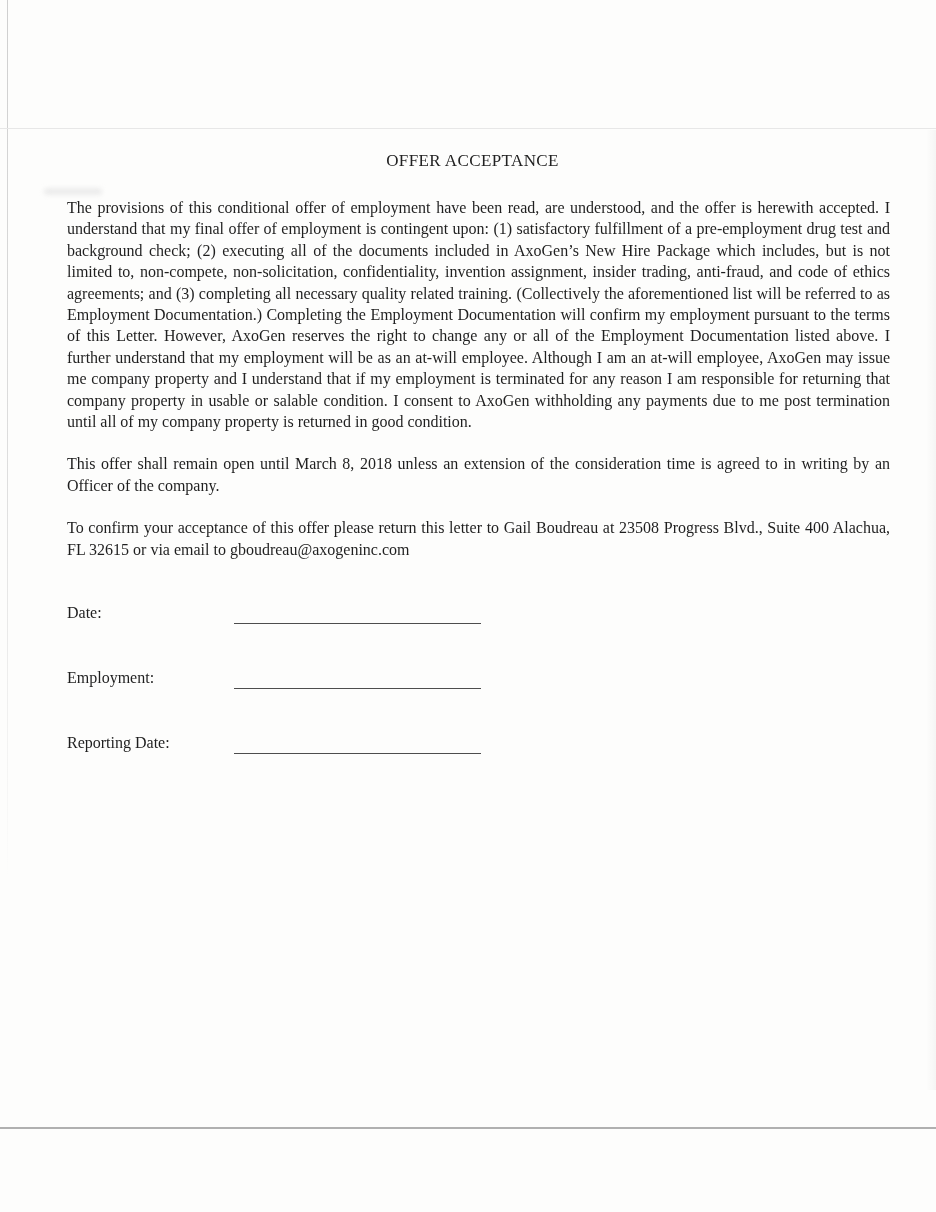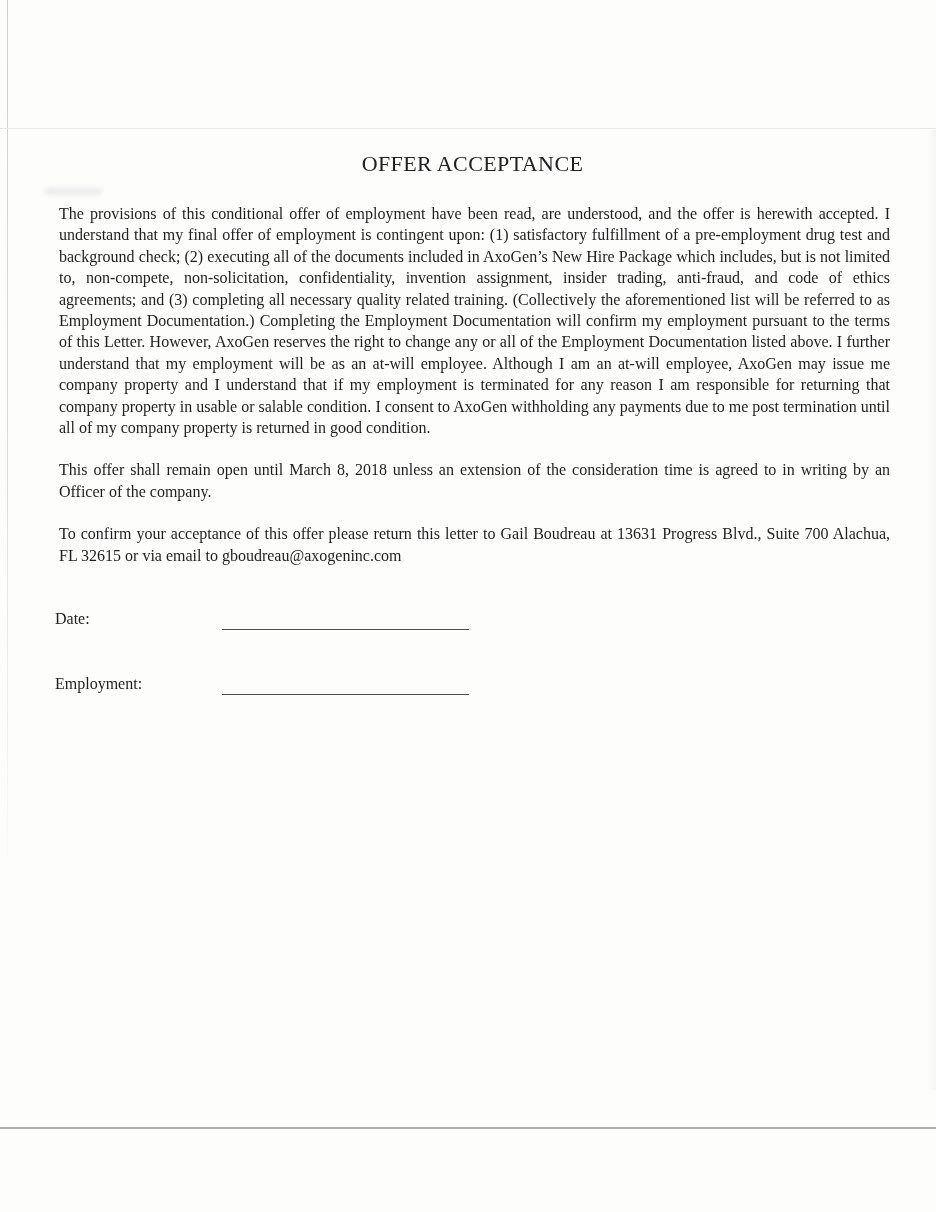--- a/index.html
+++ b/index.html
@@ -61,41 +61,42 @@
   }
   
   .content {
     position: absolute;
     left: 55px;
     top: 128px;
     width: 835px;
   }
   .doc-title {
     margin: 23px 0 26px 0;
-    font-size: 22px;
+    font-size: 17px;
     font-weight: normal;
     text-align: center;
     letter-spacing: 0.4px;
     color: #222222;
   }
   .doc-par {
-    margin: 0 0 21px 4px;
+    margin: 0 0 21px 12px;
     font-size: 16px;
     line-height: 21.4px;
     text-align: justify;
     color: #1f1f1f;
   }
   .fields {
     margin-top: 40px;
   }
   .field-row {
     display: flex;
     align-items: flex-end;
     height: 24px;
     margin-bottom: 41px;
+    margin-left: 12px;
   }
   .field-label {
     width: 167px;
     font-size: 16px;
     line-height: 22px;
   }
   .field-line {
     width: 247px;
     height: 20px;
     border-bottom: 1px solid #4d4d4d;
@@ -112,33 +113,37 @@
   <div class="streak-right"></div>
 
   <div class="content">
 
     <h1 class="doc-title">OFFER ACCEPTANCE</h1>
 
     <p class="doc-par">The provisions of this conditional offer of employment have been read, are understood, and the offer is herewith accepted. I understand that my final offer of employment is contingent upon: (1) satisfactory fulfillment of a pre-employment drug test and background check; (2) executing all of the documents included in AxoGen’s New Hire Package which includes, but is not limited to, non-compete, non-solicitation, confidentiality, invention assignment, insider trading, anti-fraud, and code of ethics agreements; and (3) completing all necessary quality related training. (Collectively the aforementioned list will be referred to as Employment Documentation.) Completing the Employment Documentation will confirm my employment pursuant to the terms of this Letter. However, AxoGen reserves the right to change any or all of the Employment Documentation listed above. I further understand that my employment will be as an at-will employee. Although I am an at-will employee, AxoGen may issue me company property and I understand that if my employment is terminated for any reason I am responsible for returning that company property in usable or salable condition. I consent to AxoGen withholding any payments due to me post termination until all of my company property is returned in good condition.</p>
 
     <p class="doc-par">This offer shall remain open until March 8, 2018 unless an extension of the consideration time is agreed to in writing by an Officer of the company.</p>
 
-    <p class="doc-par">To confirm your acceptance of this offer please return this letter to Gail Boudreau at 13631 Progress Blvd., Suite 700 Alachua, FL 32615 or via email to gboudreau@axogeninc.com</p>
+    <p class="doc-par">To confirm your acceptance of this offer please return this letter to Gail Boudreau at 23508 Progress Blvd., Suite 400 Alachua, FL 32615 or via email to gboudreau@axogeninc.com</p>
 
     <div class="fields">
 
       <div class="field-row">
         <span class="field-label">Date:</span>
         <span class="field-line"></span>
       </div>
 
       <div class="field-row">
         <span class="field-label">Employment:</span>
         <span class="field-line"></span>
       </div>
 
+      <div class="field-row">
+        <span class="field-label">Reporting Date:</span>
+        <span class="field-line"></span>
+      </div>
 
     </div>
   </div>
 
   <div class="rule-bottom"></div>
 
 </div>
 
 </body></html>

